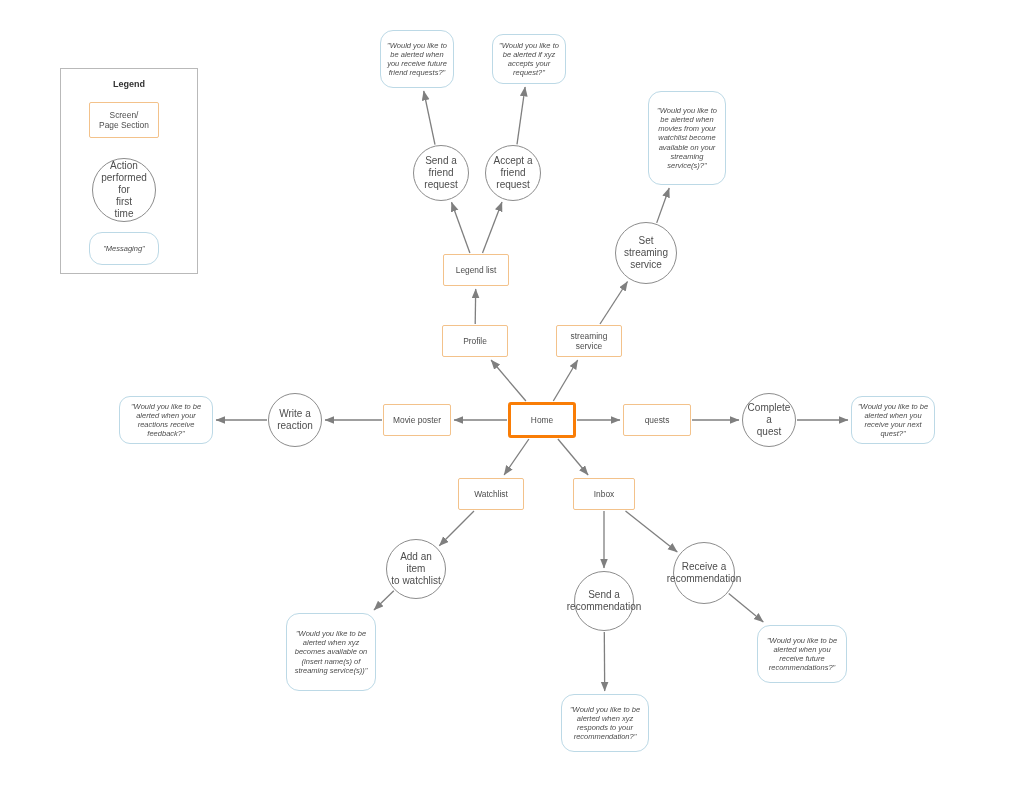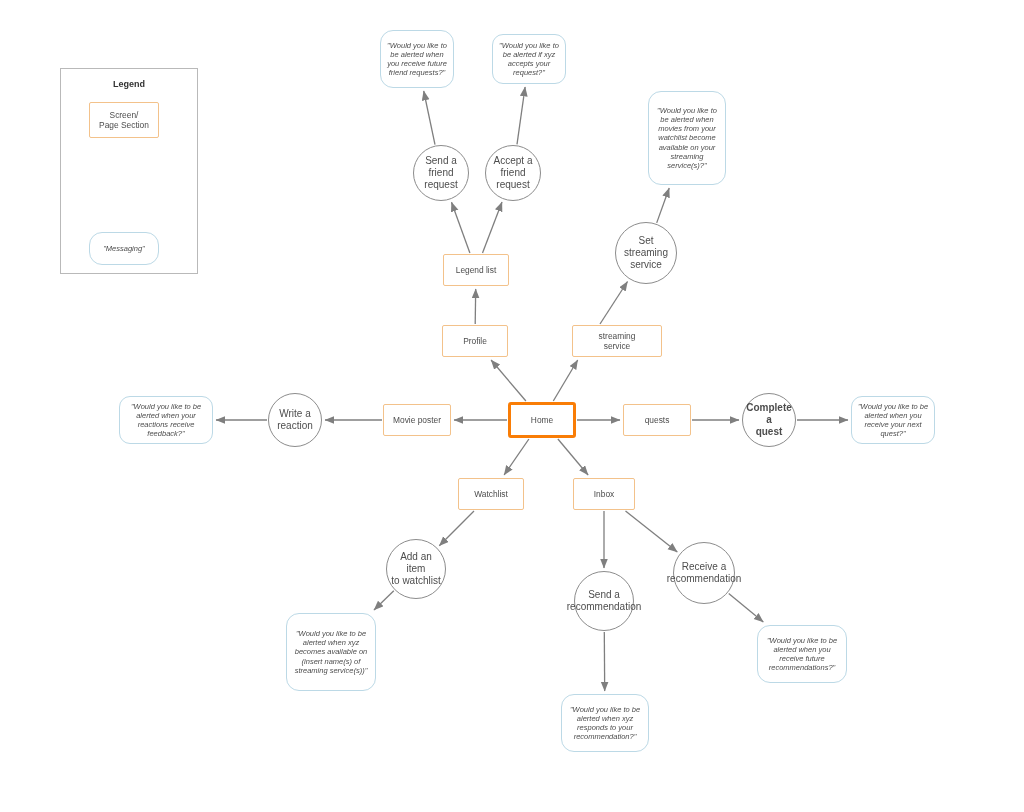--- a/index.html
+++ b/index.html
@@ -76,36 +76,36 @@
       </div>
       <div class="node screen" style="left: 383px; top: 404px; width: 68px; height: 32px;">
         <span>Movie poster</span>
       </div>
       <div class="node screen" style="left: 623px; top: 404px; width: 68px; height: 32px;">
         <span>quests</span>
       </div>
       <div class="node screen" style="left: 442px; top: 325px; width: 66px; height: 32px; text-align: right;">
         <span>Profile</span>
       </div>
-      <div class="node screen" style="left: 572px; top: 325px; width: 90px; height: 32px;">
+      <div class="node screen" style="left: 556px; top: 325px; width: 66px; height: 32px;">
         <span>streaming<br>service</span>
       </div>
       <div class="node screen" style="left: 443px; top: 254px; width: 66px; height: 32px;">
         <span>Legend list</span>
       </div>
       <div class="node screen" style="left: 458px; top: 478px; width: 66px; height: 32px;">
         <span>Watchlist</span>
       </div>
       <div class="node screen" style="left: 573px; top: 478px; width: 62px; height: 32px;">
         <span>Inbox</span>
       </div>
       <div class="node action" style="left: 268px; top: 393px; width: 54px; height: 54px;">
         <span>Write a<br>reaction</span>
       </div>
-      <div class="node action" style="left: 742px; top: 393px; width: 54px; height: 54px; font-weight: bold;">
+      <div class="node action" style="left: 742px; top: 393px; width: 54px; height: 54px;">
         <span>Complete a<br>quest</span>
       </div>
       <div class="node action" style="left: 413px; top: 145px; width: 56px; height: 56px;">
         <span>Send a<br>friend<br>request</span>
       </div>
       <div class="node action" style="left: 485px; top: 145px; width: 56px; height: 56px;">
         <span>Accept a<br>friend<br>request</span>
       </div>
       <div class="node action" style="left: 615px; top: 222px; width: 62px; height: 62px;">
         <span>Set streaming<br>service</span>
@@ -143,18 +143,21 @@
       <div class="node msg" style="left: 757px; top: 625px; width: 90px; height: 58px;">
         <span>"Would you like to be alerted when you receive future recommendations?"</span>
       </div>
     </div>
 
   <div id="legend">
     <div class="ltitle">Legend</div>
     <div class="node screen" style="left:28px;top:33px;width:70px;height:36px;align-items:center;">
       <span>Screen/<br>Page Section</span>
     </div>
+    <div class="node action" style="left:31px;top:89px;width:64px;height:64px;">
+      <span>Action<br>performed for<br>first<br>time</span>
+    </div>
     <div class="node msg" style="left:28px;top:163px;width:70px;height:33px;">
       <span>"Messaging"</span>
     </div>
   </div>
 
 </div>
 
 </body></html>

